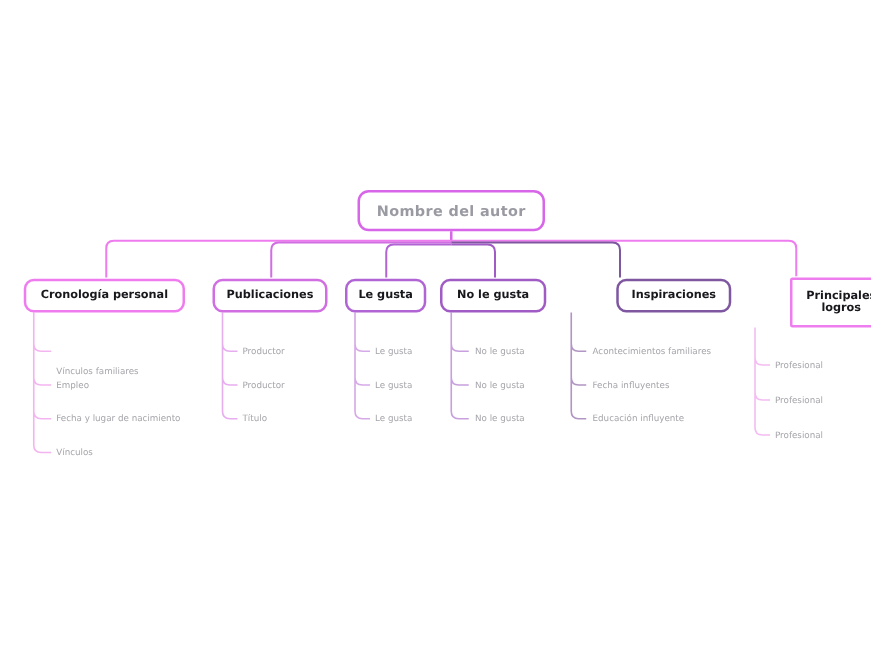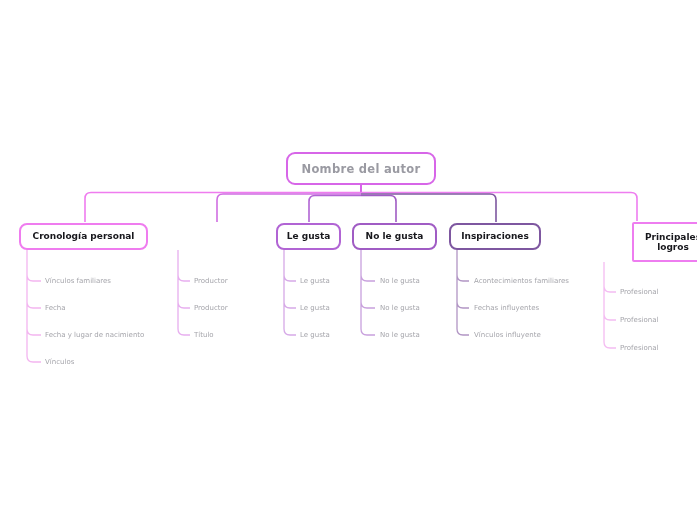--- a/index.html
+++ b/index.html
@@ -54,43 +54,44 @@
     <path stroke-width="1.3" d="M178 250 L178 275 Q178 281 184 281 L190 281 M178 250 L178 302 Q178 308 184 308 L190 308 M178 250 L178 329 Q178 335 184 335 L190 335" style="stroke: rgb(231, 174, 239);"></path>
     <path stroke-width="1.3" d="M284 250 L284 275 Q284 281 290 281 L296 281 M284 250 L284 302 Q284 308 290 308 L296 308 M284 250 L284 329 Q284 335 290 335 L296 335" style="stroke: rgb(214, 169, 231);"></path>
     <path stroke-width="1.3" d="M361 250 L361 275 Q361 281 367 281 L375 281 M361 250 L361 302 Q361 308 367 308 L375 308 M361 250 L361 329 Q361 335 367 335 L375 335" style="stroke: rgb(200, 160, 221);"></path>
     <path stroke-width="1.3" d="M457 250 L457 275 Q457 281 463 281 L469 281 M457 250 L457 302 Q457 308 463 308 L469 308 M457 250 L457 329 Q457 335 463 335 L469 335" style="stroke: rgb(177, 149, 196);"></path>
     <path stroke-width="1.3" d="M604 262 L604 286 Q604 292 610 292 L616 292 M604 262 L604 314 Q604 320 610 320 L616 320 M604 262 L604 342 Q604 348 610 348 L616 348" style="stroke: rgb(244, 188, 242);"></path>
   </svg>
 
   <div class="node root-node" style="border-color: rgb(215, 102, 232);">Nombre del autor</div>
 
   <div class="node branch-node n1" style="border-color: rgb(239, 124, 239);">Cronología personal</div>
+  <div class="node branch-node n2" style="border-color: rgb(208, 110, 226);">Publicaciones</div>
   <div class="node branch-node n3" style="border-color: rgb(177, 100, 212);">Le gusta</div>
   <div class="node branch-node n4" style="border-color: rgb(160, 92, 196);">No le gusta</div>
-  <div class="node branch-node n5" style="border-color: rgb(126, 87, 160);">Inspiraciones</div>
+  <div class="node branch-node n5" style="border-color: rgb(126, 87, 160); margin-left: 44px;">Inspiraciones</div>
   <div class="node branch-node n6" style="border-color: rgb(238, 125, 240);">Principales logros</div>
 
-  <span class="sub-item" style="left:45px;top:276px">Vínculos familiares</span>
-  <span class="sub-item" style="left:45px;top:303px">Fecha</span>
+  <span class="sub-item" style="left:45px;top:292px">Vínculos familiares</span>
+  <span class="sub-item" style="left:45px;top:303px">Empleo</span>
   <span class="sub-item" style="left:45px;top:330px">Fecha y lugar de nacimiento</span>
   <span class="sub-item" style="left:45px;top:357px">Vínculos</span>
 
   <span class="sub-item" style="left:194px;top:276px">Productor</span>
   <span class="sub-item" style="left:194px;top:303px">Productor</span>
   <span class="sub-item" style="left:194px;top:330px">Título</span>
 
   <span class="sub-item" style="left:300px;top:276px">Le gusta</span>
   <span class="sub-item" style="left:300px;top:303px">Le gusta</span>
   <span class="sub-item" style="left:300px;top:330px">Le gusta</span>
 
   <span class="sub-item" style="left:380px;top:276px">No le gusta</span>
   <span class="sub-item" style="left:380px;top:303px">No le gusta</span>
   <span class="sub-item" style="left:380px;top:330px">No le gusta</span>
 
   <span class="sub-item" style="left:474px;top:276px">Acontecimientos familiares</span>
-  <span class="sub-item" style="left:474px;top:303px">Fechas influyentes</span>
-  <span class="sub-item" style="left:474px;top:330px">Vínculos influyente</span>
+  <span class="sub-item" style="left:474px;top:303px">Fecha influyentes</span>
+  <span class="sub-item" style="left:474px;top:330px">Educación influyente</span>
 
   <span class="sub-item" style="left:620px;top:287px">Profesional</span>
   <span class="sub-item" style="left:620px;top:315px">Profesional</span>
   <span class="sub-item" style="left:620px;top:343px">Profesional</span>
 
 </div>
 
 </body></html>

